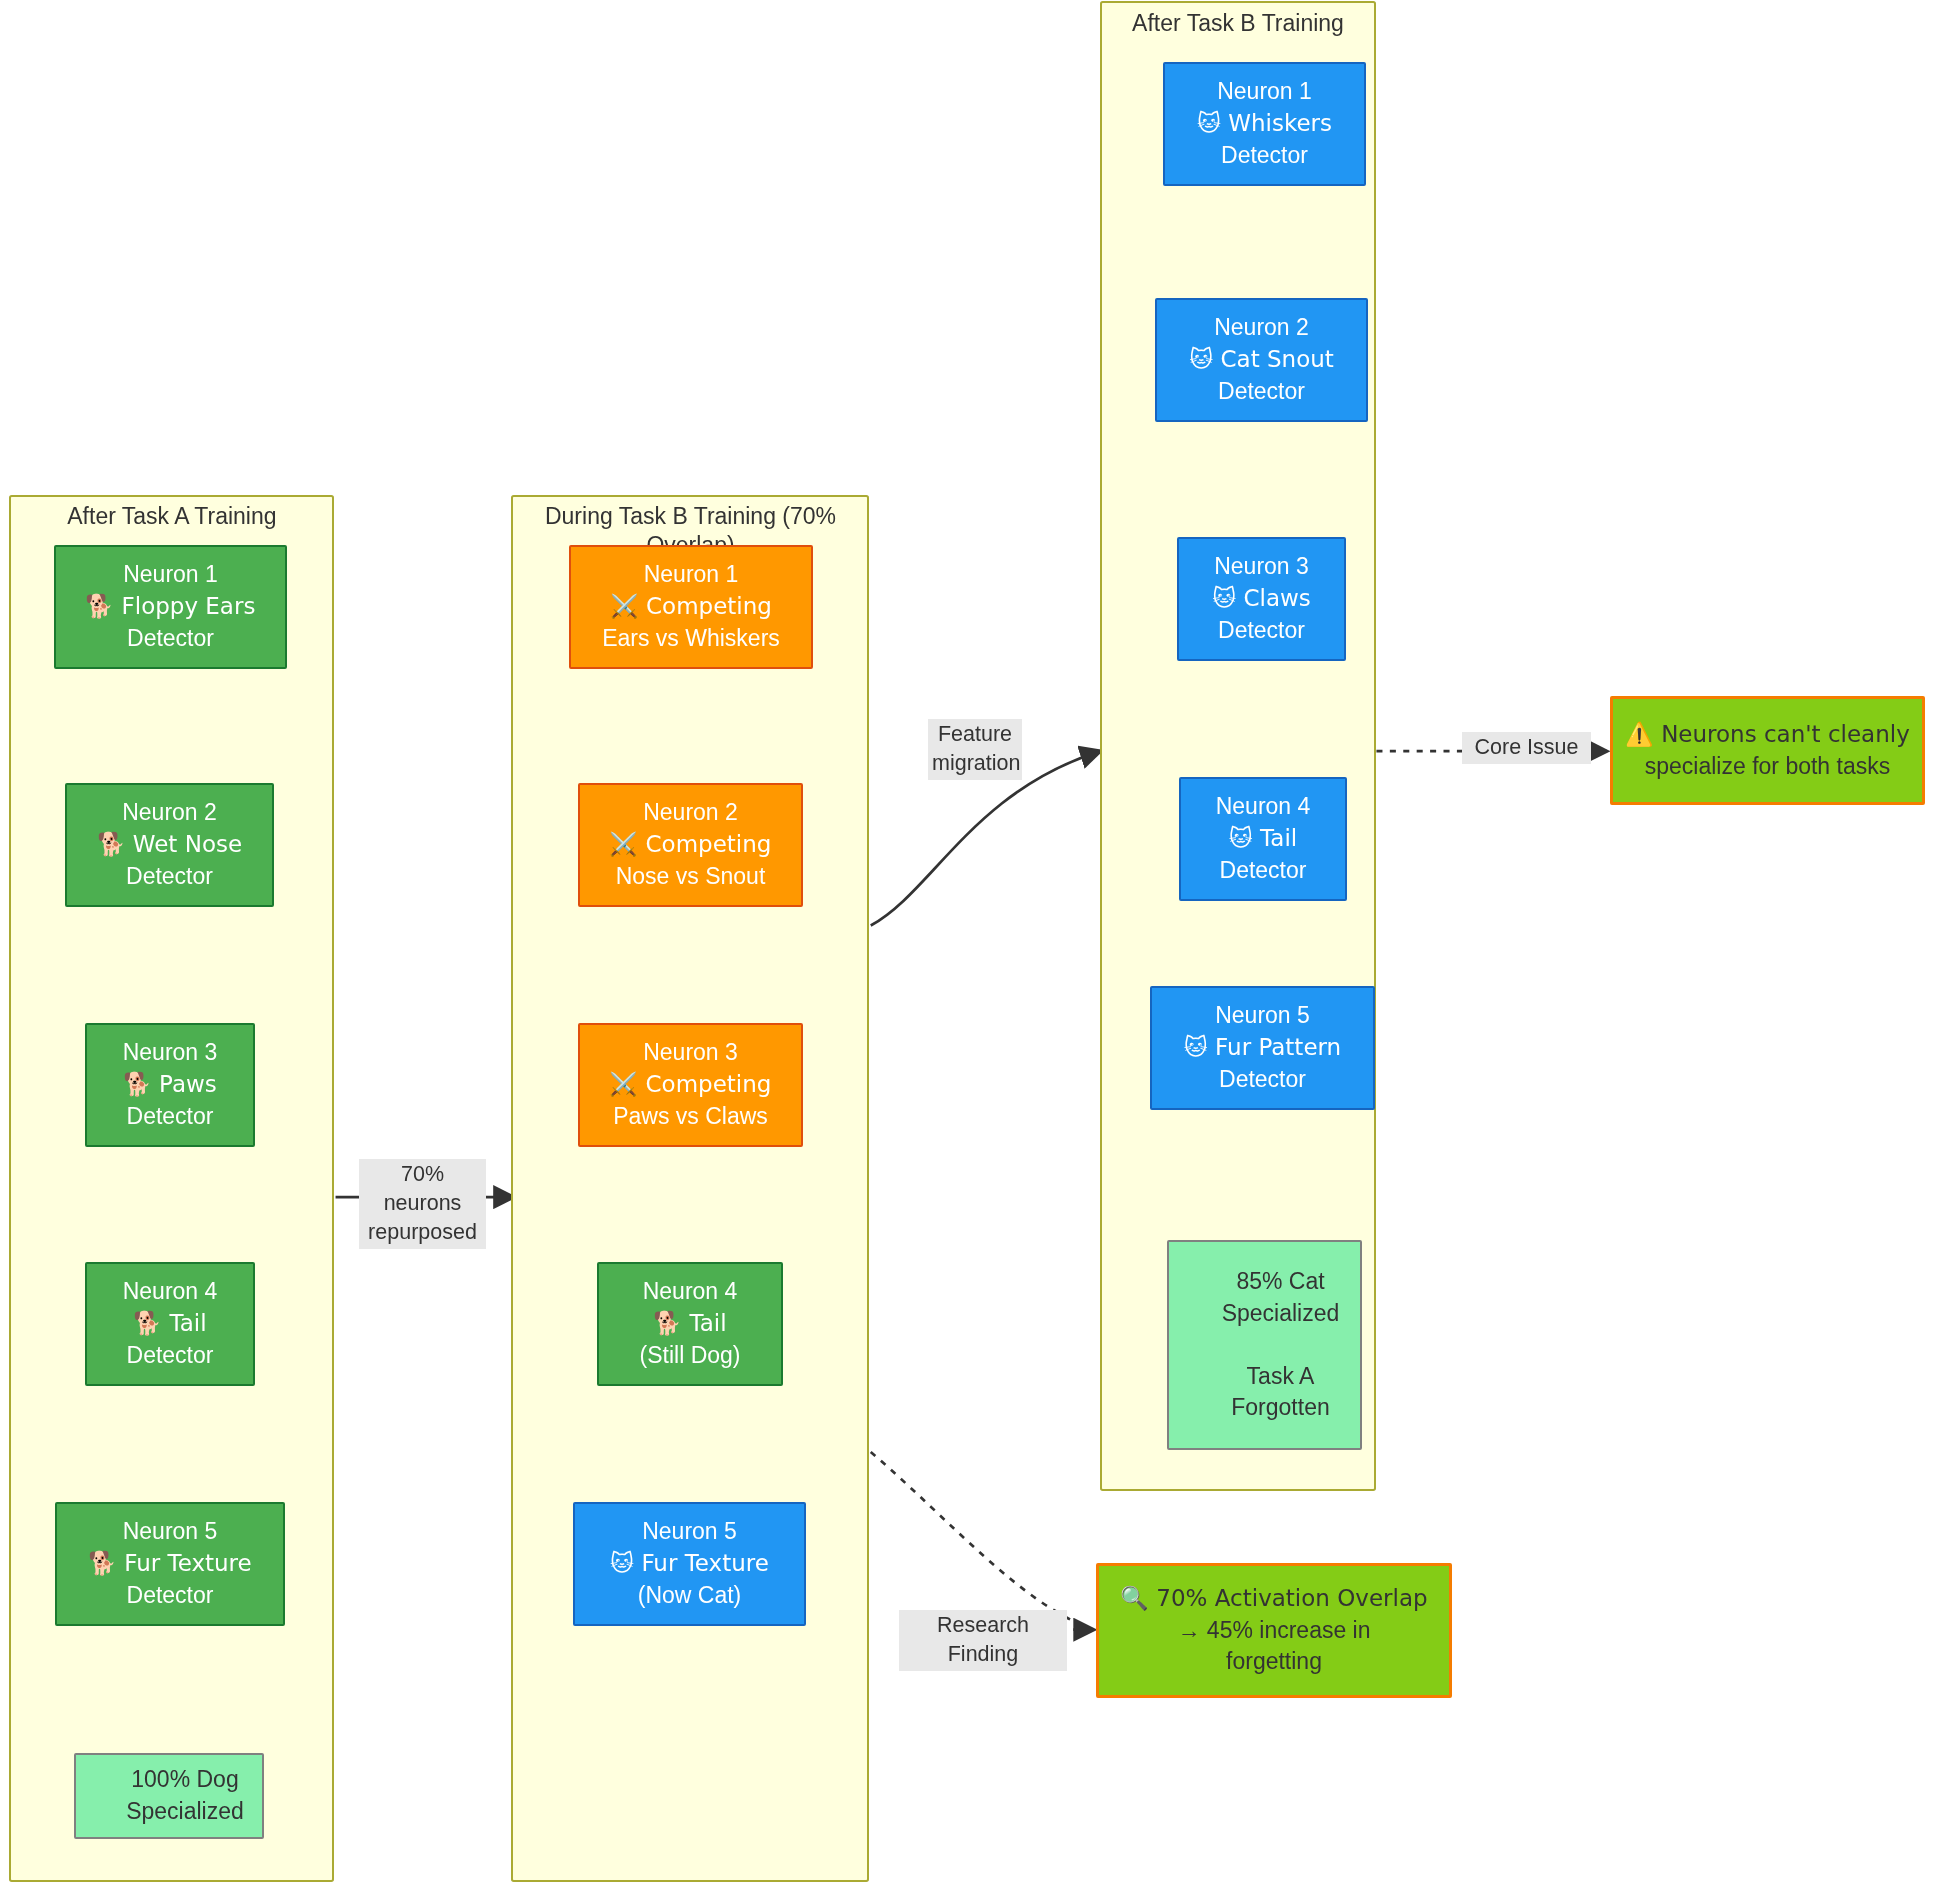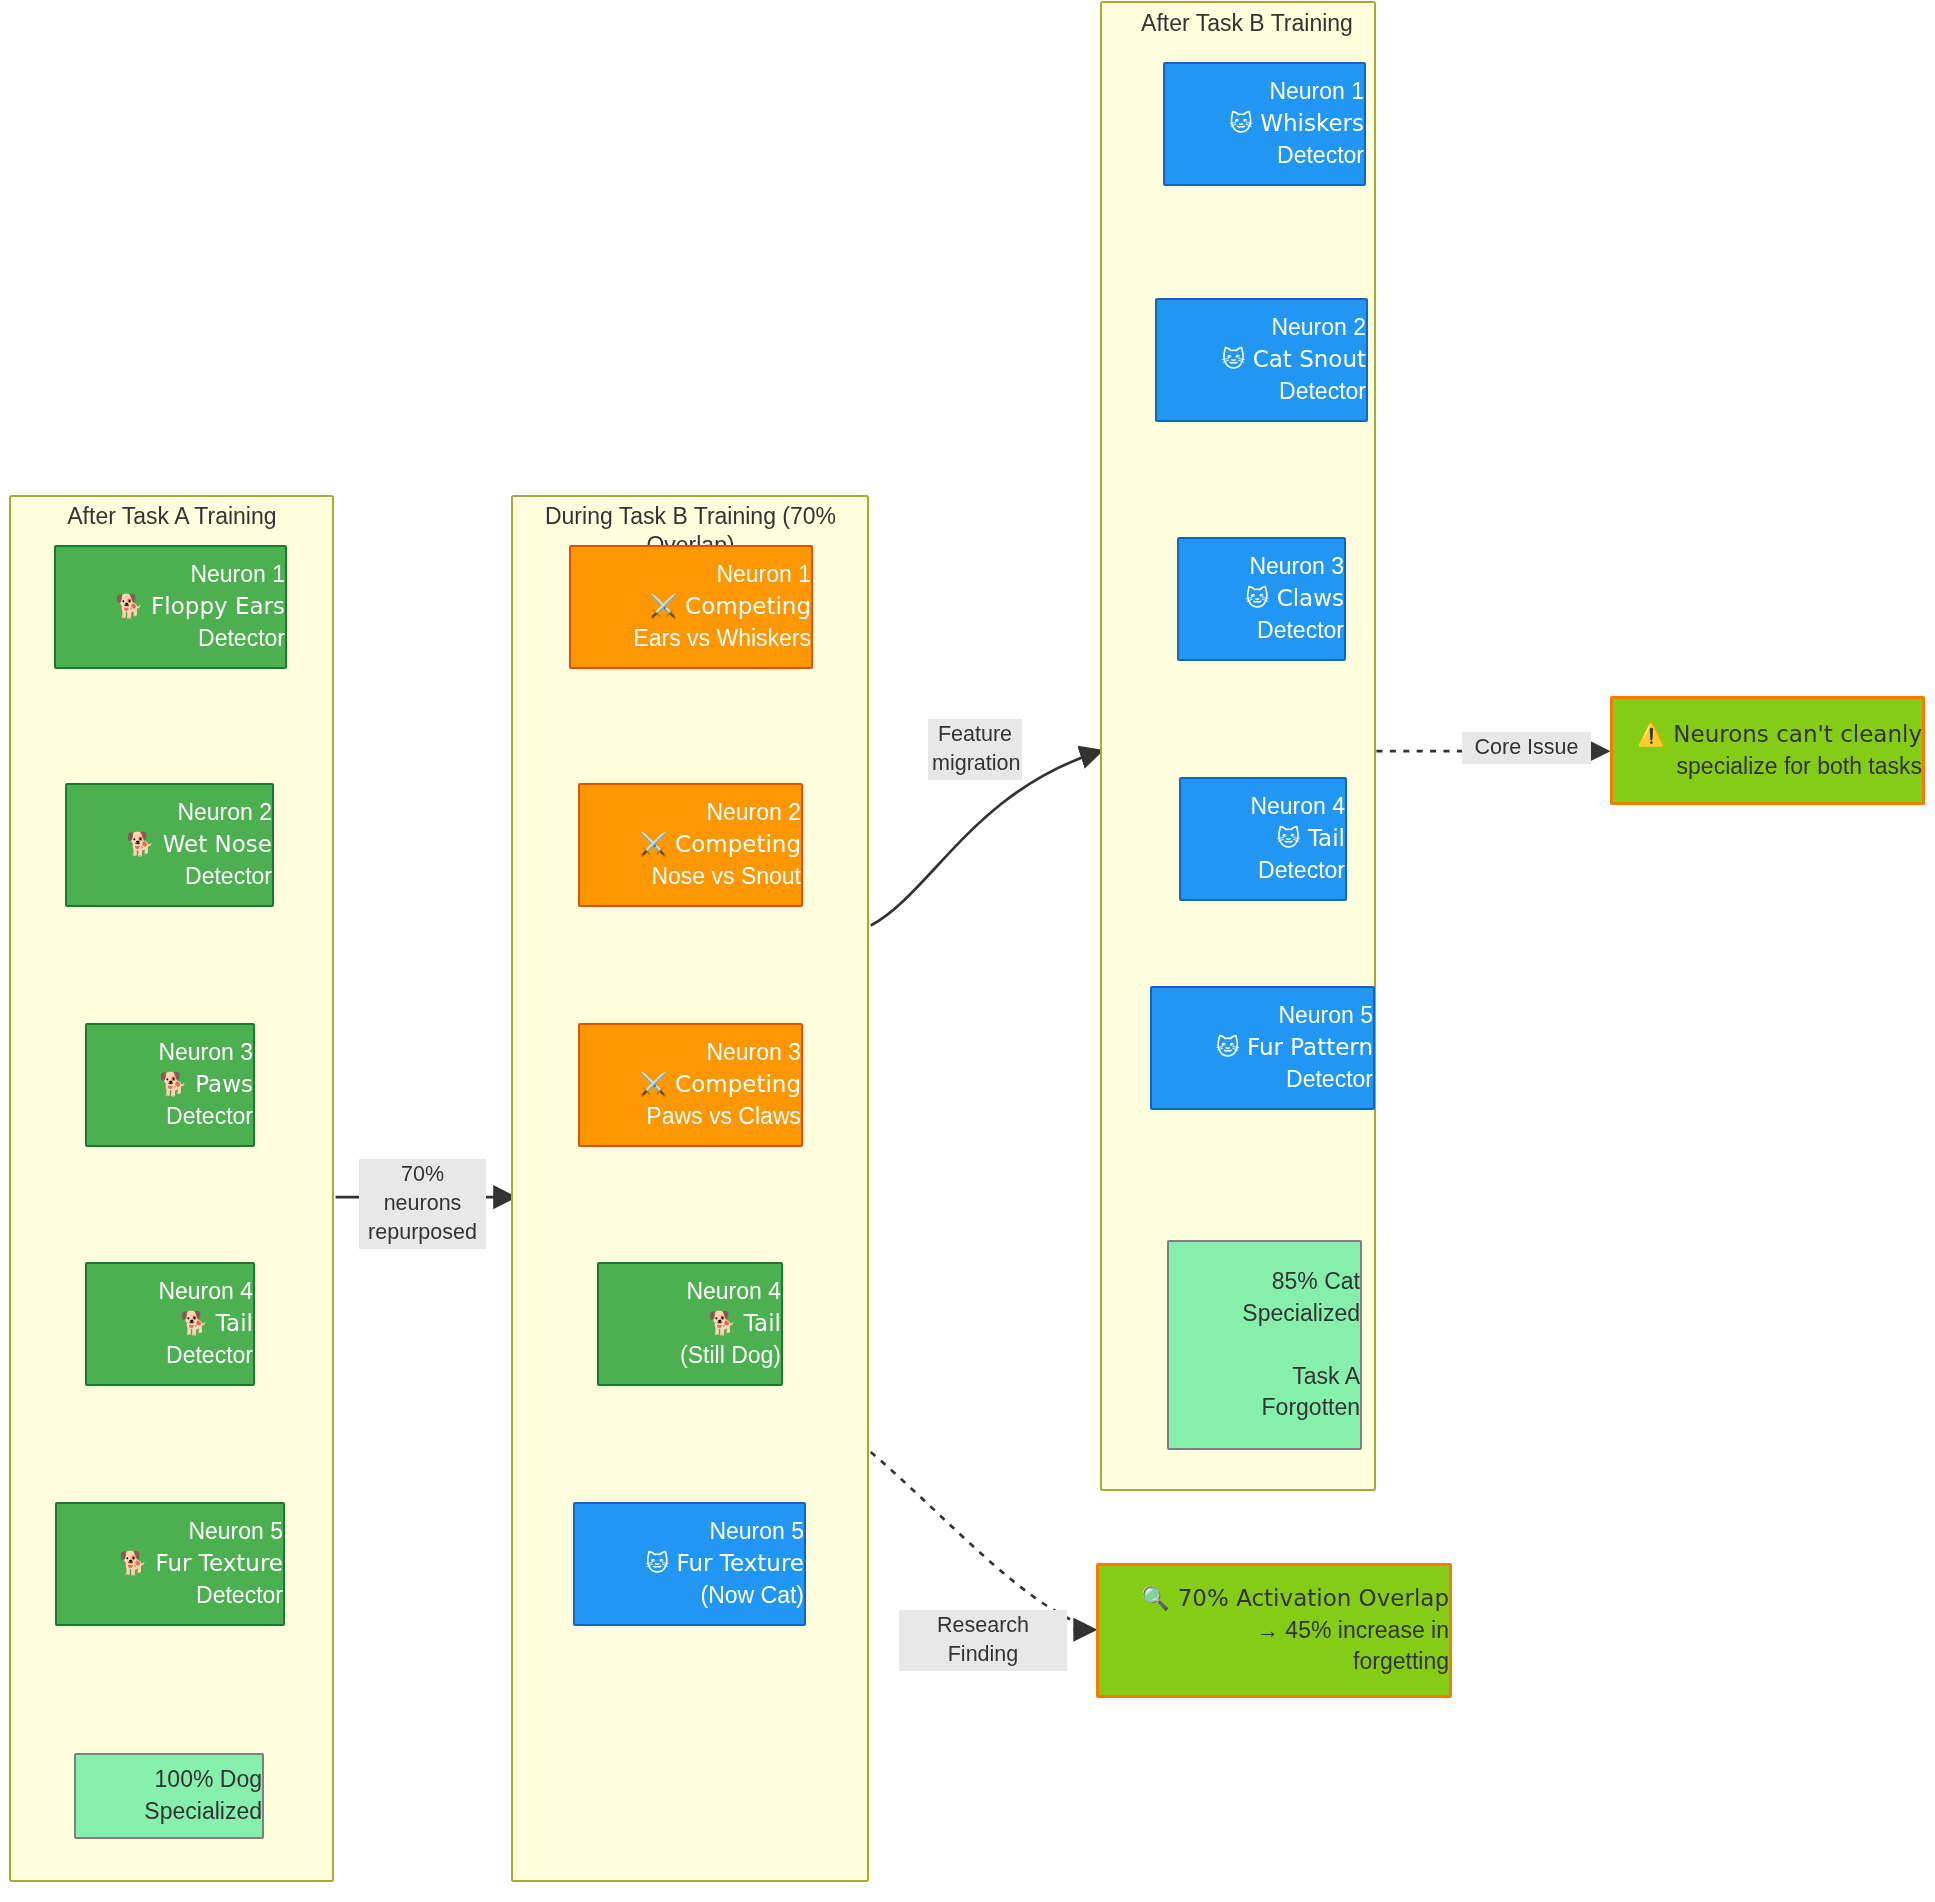--- a/index.html
+++ b/index.html
@@ -42,21 +42,21 @@
     font-size: 23px;
     color: #333333;
     line-height: 1.25;
     z-index: 4;
   }
   .node {
     position: absolute;
     box-sizing: border-box;
     display: flex;
     flex-direction: column;
-    align-items: flex-end;
+    align-items: center;
     justify-content: center;
     text-align: center;
     font-size: 23px;
     line-height: 1.38;
     z-index: 5;
     border-radius: 2px;
   }
   .node .ln { white-space: nowrap; }
   .node.dog {
     background: #4caf50;
@@ -189,21 +189,21 @@
   </div>
 
   <div class="node cat" style="left:573px; top:1502px; width:233px; height:124px;">
     <span class="ln">Neuron 5</span>
     <span class="ln emoji">🐱 Fur Texture</span>
     <span class="ln">(Now Cat)</span>
   </div>
 
 
   <div class="cluster" style="left:1100px; top:1.3px; width:276px; height:1490px;"></div>
-  <div class="cluster-title" style="left:1100px; top:9.4px; width:276px;padding-left:9px;">After Task B Training</div>
+  <div class="cluster-title" style="left:1100px; top:9.4px; width:276px;">After Task B Training</div>
 
   <div class="node cat" style="left:1163px; top:62px; width:203px; height:124px;">
     <span class="ln">Neuron 1</span>
     <span class="ln emoji">🐱 Whiskers</span>
     <span class="ln">Detector</span>
   </div>
 
   <div class="node cat" style="left:1155px; top:298px; width:213px; height:124px;">
     <span class="ln">Neuron 2</span>
     <span class="ln emoji">🐱 Cat Snout</span>

